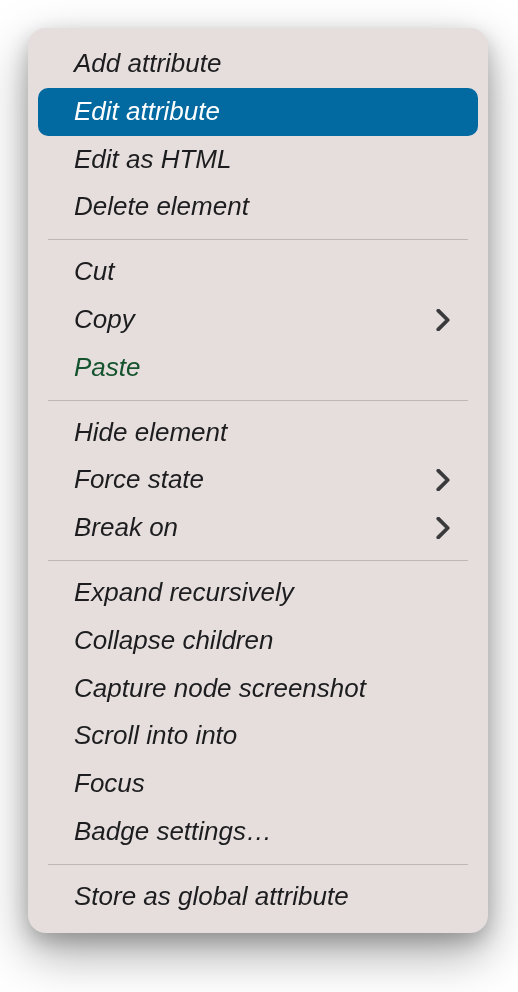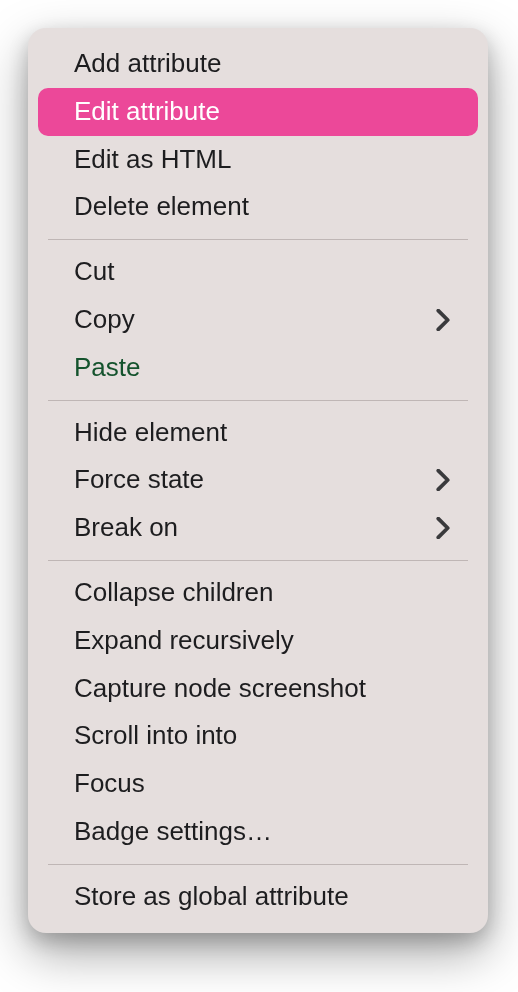--- a/index.html
+++ b/index.html
@@ -28,23 +28,24 @@
       display: flex;
       align-items: center;
       justify-content: space-between;
       padding: 7px 28px 7px 36px;
       font-size: 26px;
       color: #1d1d1f;
       cursor: default;
       margin: 0 10px;
       border-radius: 10px;
       line-height: 1.3;
+      font-style: italic;
     }
     .menu-item.selected {
-      background: #ec4899;
+      background: #0369a1;
       color: #ffffff;
     }
     .menu-item.disabled {
       color: #14532d;
     }
     .menu-separator {
       height: 1px;
       background: #bfb6b5;
       margin: 8px 20px;
     }
@@ -103,24 +104,24 @@
     <div class="menu-item">
       <span>Break on</span>
       <span class="chevron">
         <svg viewBox="0 0 8 14" xmlns="http://www.w3.org/2000/svg">
           <path d="M1 1 L7 7 L1 13" fill="none" stroke="#3a3a3c" stroke-width="2.4" stroke-linecap="round" stroke-linejoin="round"></path>
         </svg>
       </span>
     </div>
     <div class="menu-separator"></div>
     <div class="menu-item">
-      <span>Collapse children</span>
+      <span>Expand recursively</span>
     </div>
     <div class="menu-item">
-      <span>Expand recursively</span>
+      <span>Collapse children</span>
     </div>
     <div class="menu-item">
       <span>Capture node screenshot</span>
     </div>
     <div class="menu-item">
       <span>Scroll into into</span>
     </div>
     <div class="menu-item">
       <span>Focus</span>
     </div>

